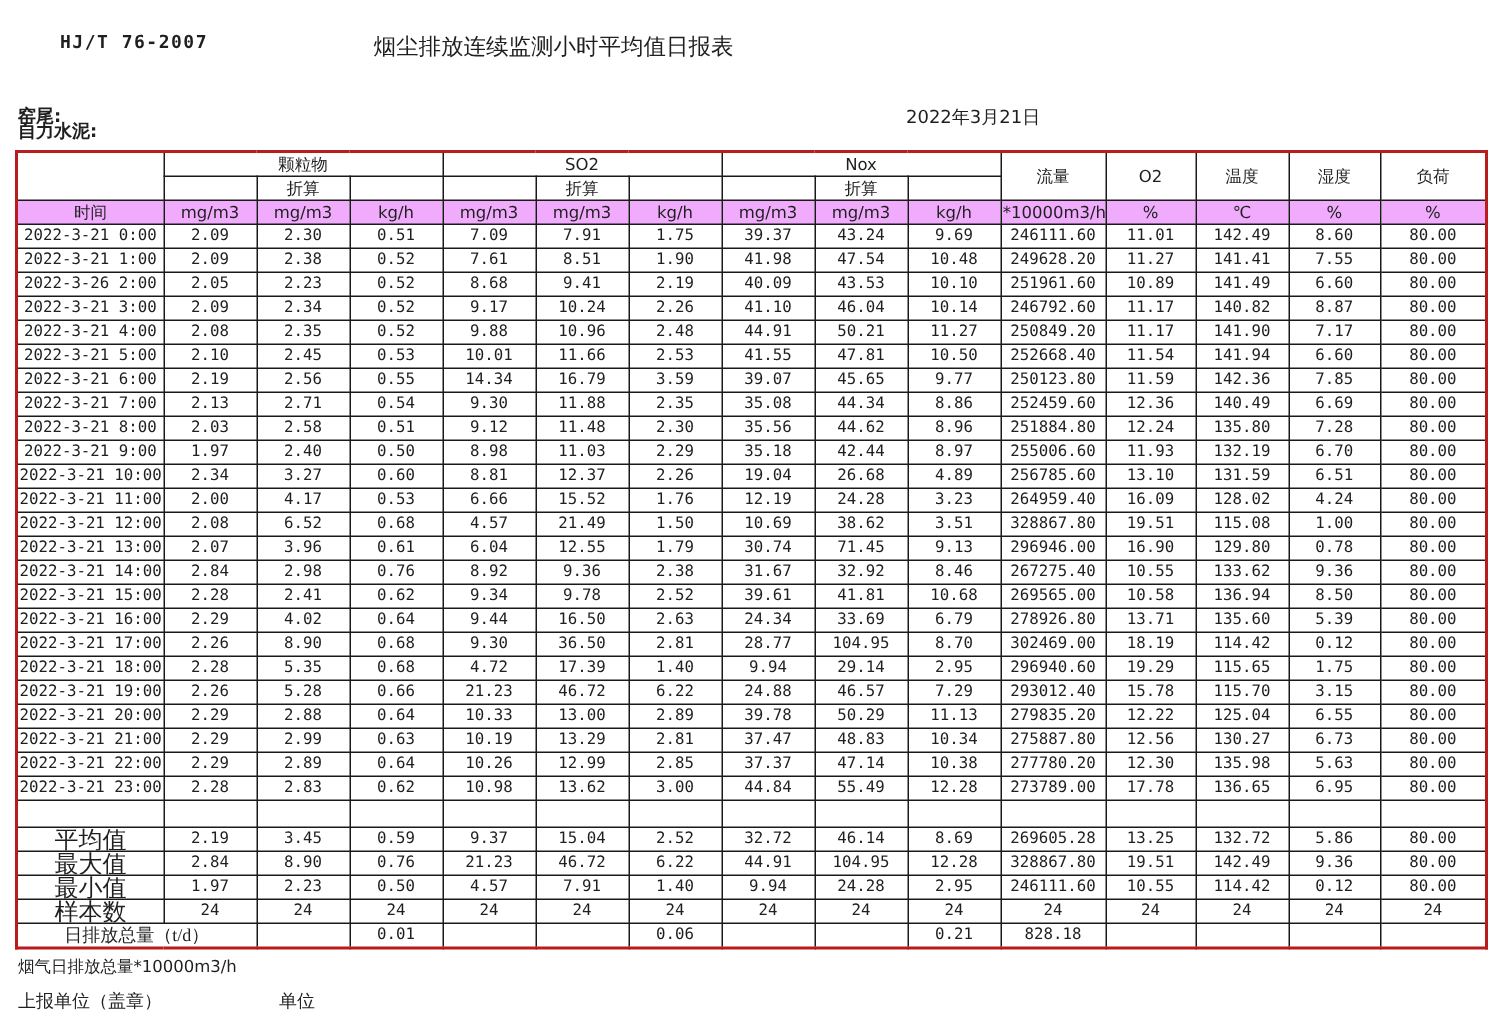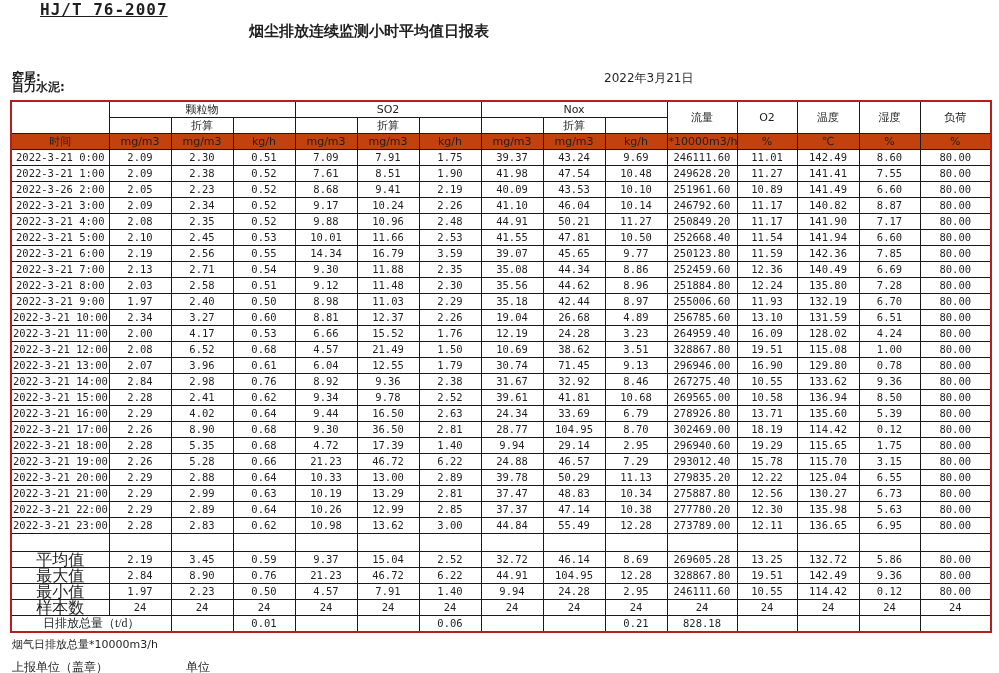--- a/index.html
+++ b/index.html
@@ -1,38 +1,38 @@
 <!DOCTYPE html>
 <html><head>
 <meta charset="utf-8">
 <style>
   html,body { margin:0; padding:0; }
   body {
     width:999px; height:673px; background:#ffffff; position:relative;
     font-family:"DejaVu Sans Mono","DejaVu Sans",monospace;
     color:#1f1f1f; overflow:hidden;
   }
-  .std-code { position:absolute; left:40px; top:0; font-weight:bold; font-size:16px; letter-spacing:1px;text-decoration:underline; }
-  .page-title { position:absolute; left:0; top:22px; width:738px; text-align:center; font-weight:bold; font-size:15px; font-family:"DejaVu Sans",sans-serif; }
+  .std-code { position:absolute; left:40px; top:21px; font-weight:bold; font-size:12px; letter-spacing:1px; }
+  .page-title { position:absolute; left:0; top:22px; width:738px; text-align:center; font-weight:normal; font-size:15px; font-family:"DejaVu Sans",sans-serif; }
   .company { position:absolute; left:12px; top:51px; font-weight:bold; font-size:12px; font-family:"DejaVu Sans",sans-serif;margin-top:28px; }
   .loc { position:absolute; left:12px; top:69px; font-weight:bold; font-size:12px; font-family:"DejaVu Sans",sans-serif; }
   .date { position:absolute; left:604px; top:70px; font-size:12px; font-family:"DejaVu Sans",sans-serif;text-align:center; }
 
   table.report {
     position:absolute; left:10px; top:100px; width:980px;
     border-collapse:collapse; table-layout:fixed;
     font-size:10.5px;
   }
   table.report { border:2px solid #b91c1c; }
   table.report td {
     border:1px solid #1a1a1a; text-align:center; padding:0 1px;
     height:15px; line-height:15px; overflow:hidden; white-space:nowrap;
   }
   tr.hrow td { font-family:"DejaVu Sans",sans-serif; font-size:11px; }
-  tr.units-row td { background:#c2410c; }
+  tr.units-row td { background:#f0abfc; }
   td.time-cell { text-align:right; padding-right:3px; }
   td.label-cell { font-family:"DejaVu Sans",sans-serif; font-size:16px; }
   tr.spacer-row td { height:17px; }
   td.total-label { text-align:left; padding-left:4px; font-family:Liberation Serif, serif; font-size:12px; }
 
   .foot-note  { position:absolute; left:12px; top:637px; font-size:11px; font-family:"DejaVu Sans",sans-serif; }
   .foot-unit1 { position:absolute; left:12px; top:659px; font-size:12px; font-family:"DejaVu Sans",sans-serif; }
   .foot-unit2 { position:absolute; left:186px; top:659px; font-size:12px; font-family:"DejaVu Sans",sans-serif; }
 </style>
 </head>
@@ -500,21 +500,21 @@
         <td>2.28</td>
         <td>2.83</td>
         <td>0.62</td>
         <td>10.98</td>
         <td>13.62</td>
         <td>3.00</td>
         <td>44.84</td>
         <td>55.49</td>
         <td>12.28</td>
         <td>273789.00</td>
-        <td>12.11</td>
+        <td>17.78</td>
         <td>136.65</td>
         <td>6.95</td>
         <td>80.00</td>
       </tr>
       <tr class="spacer-row">
         <td></td>
         <td></td>
         <td></td>
         <td></td>
         <td></td>

